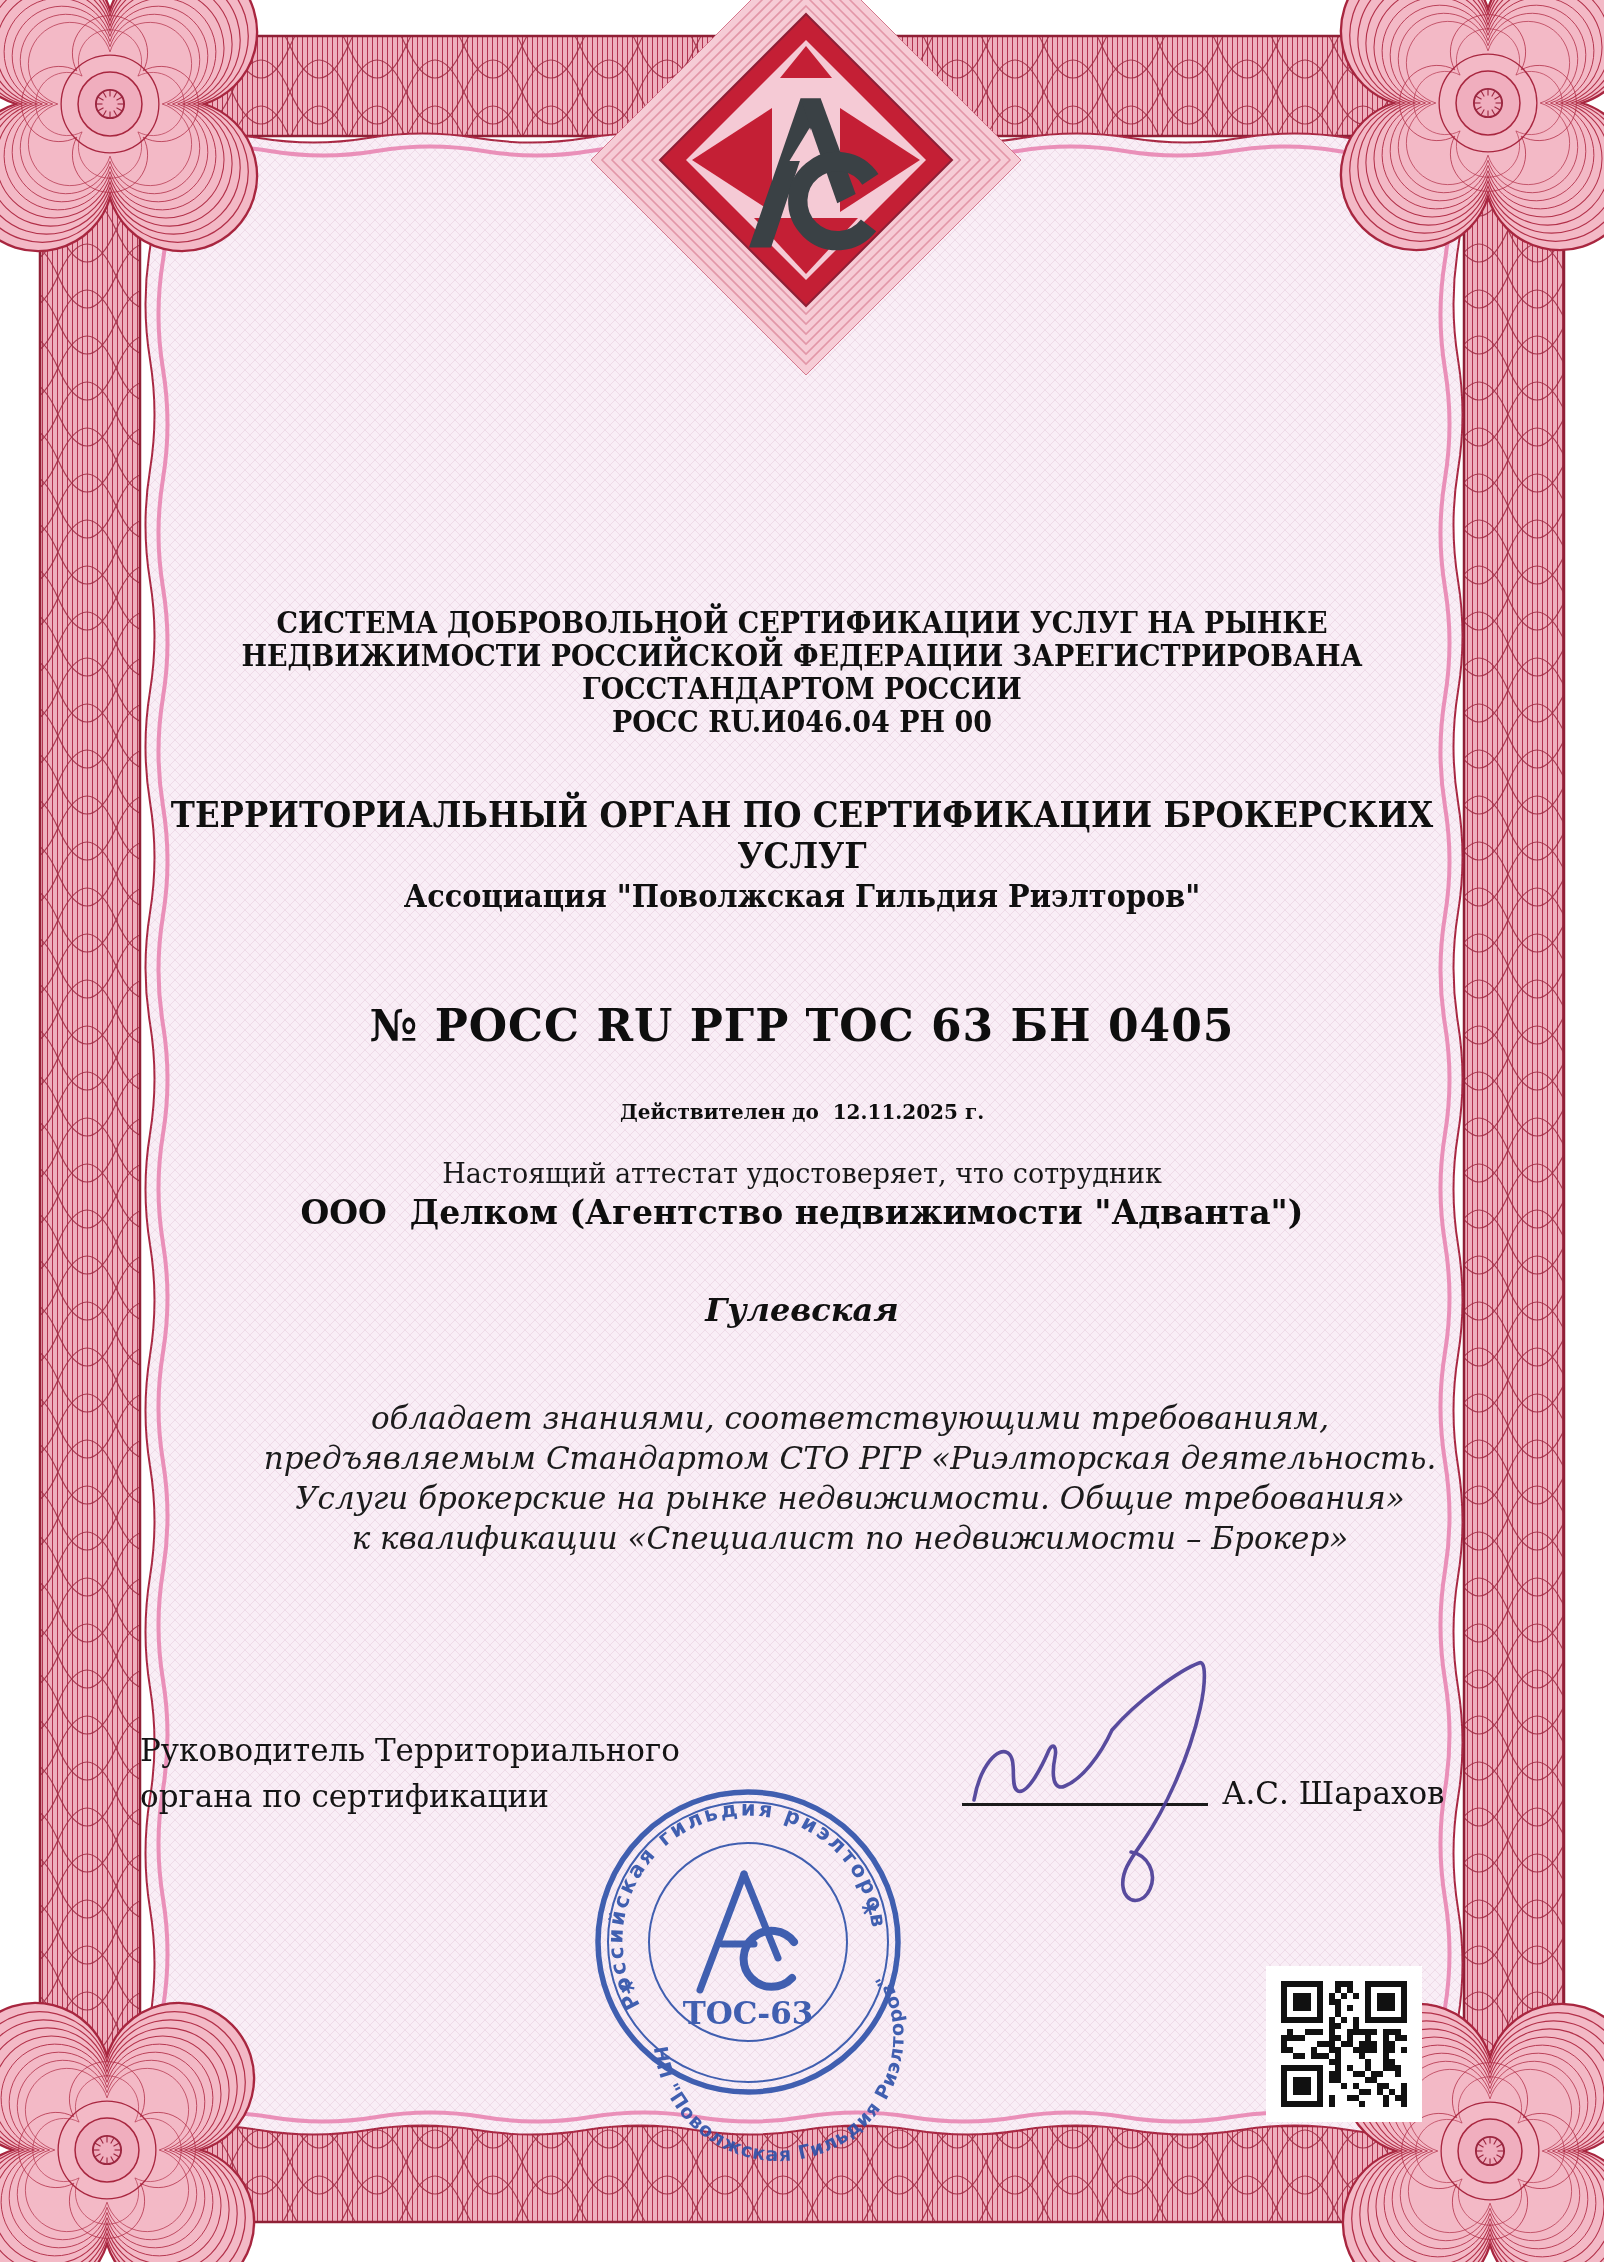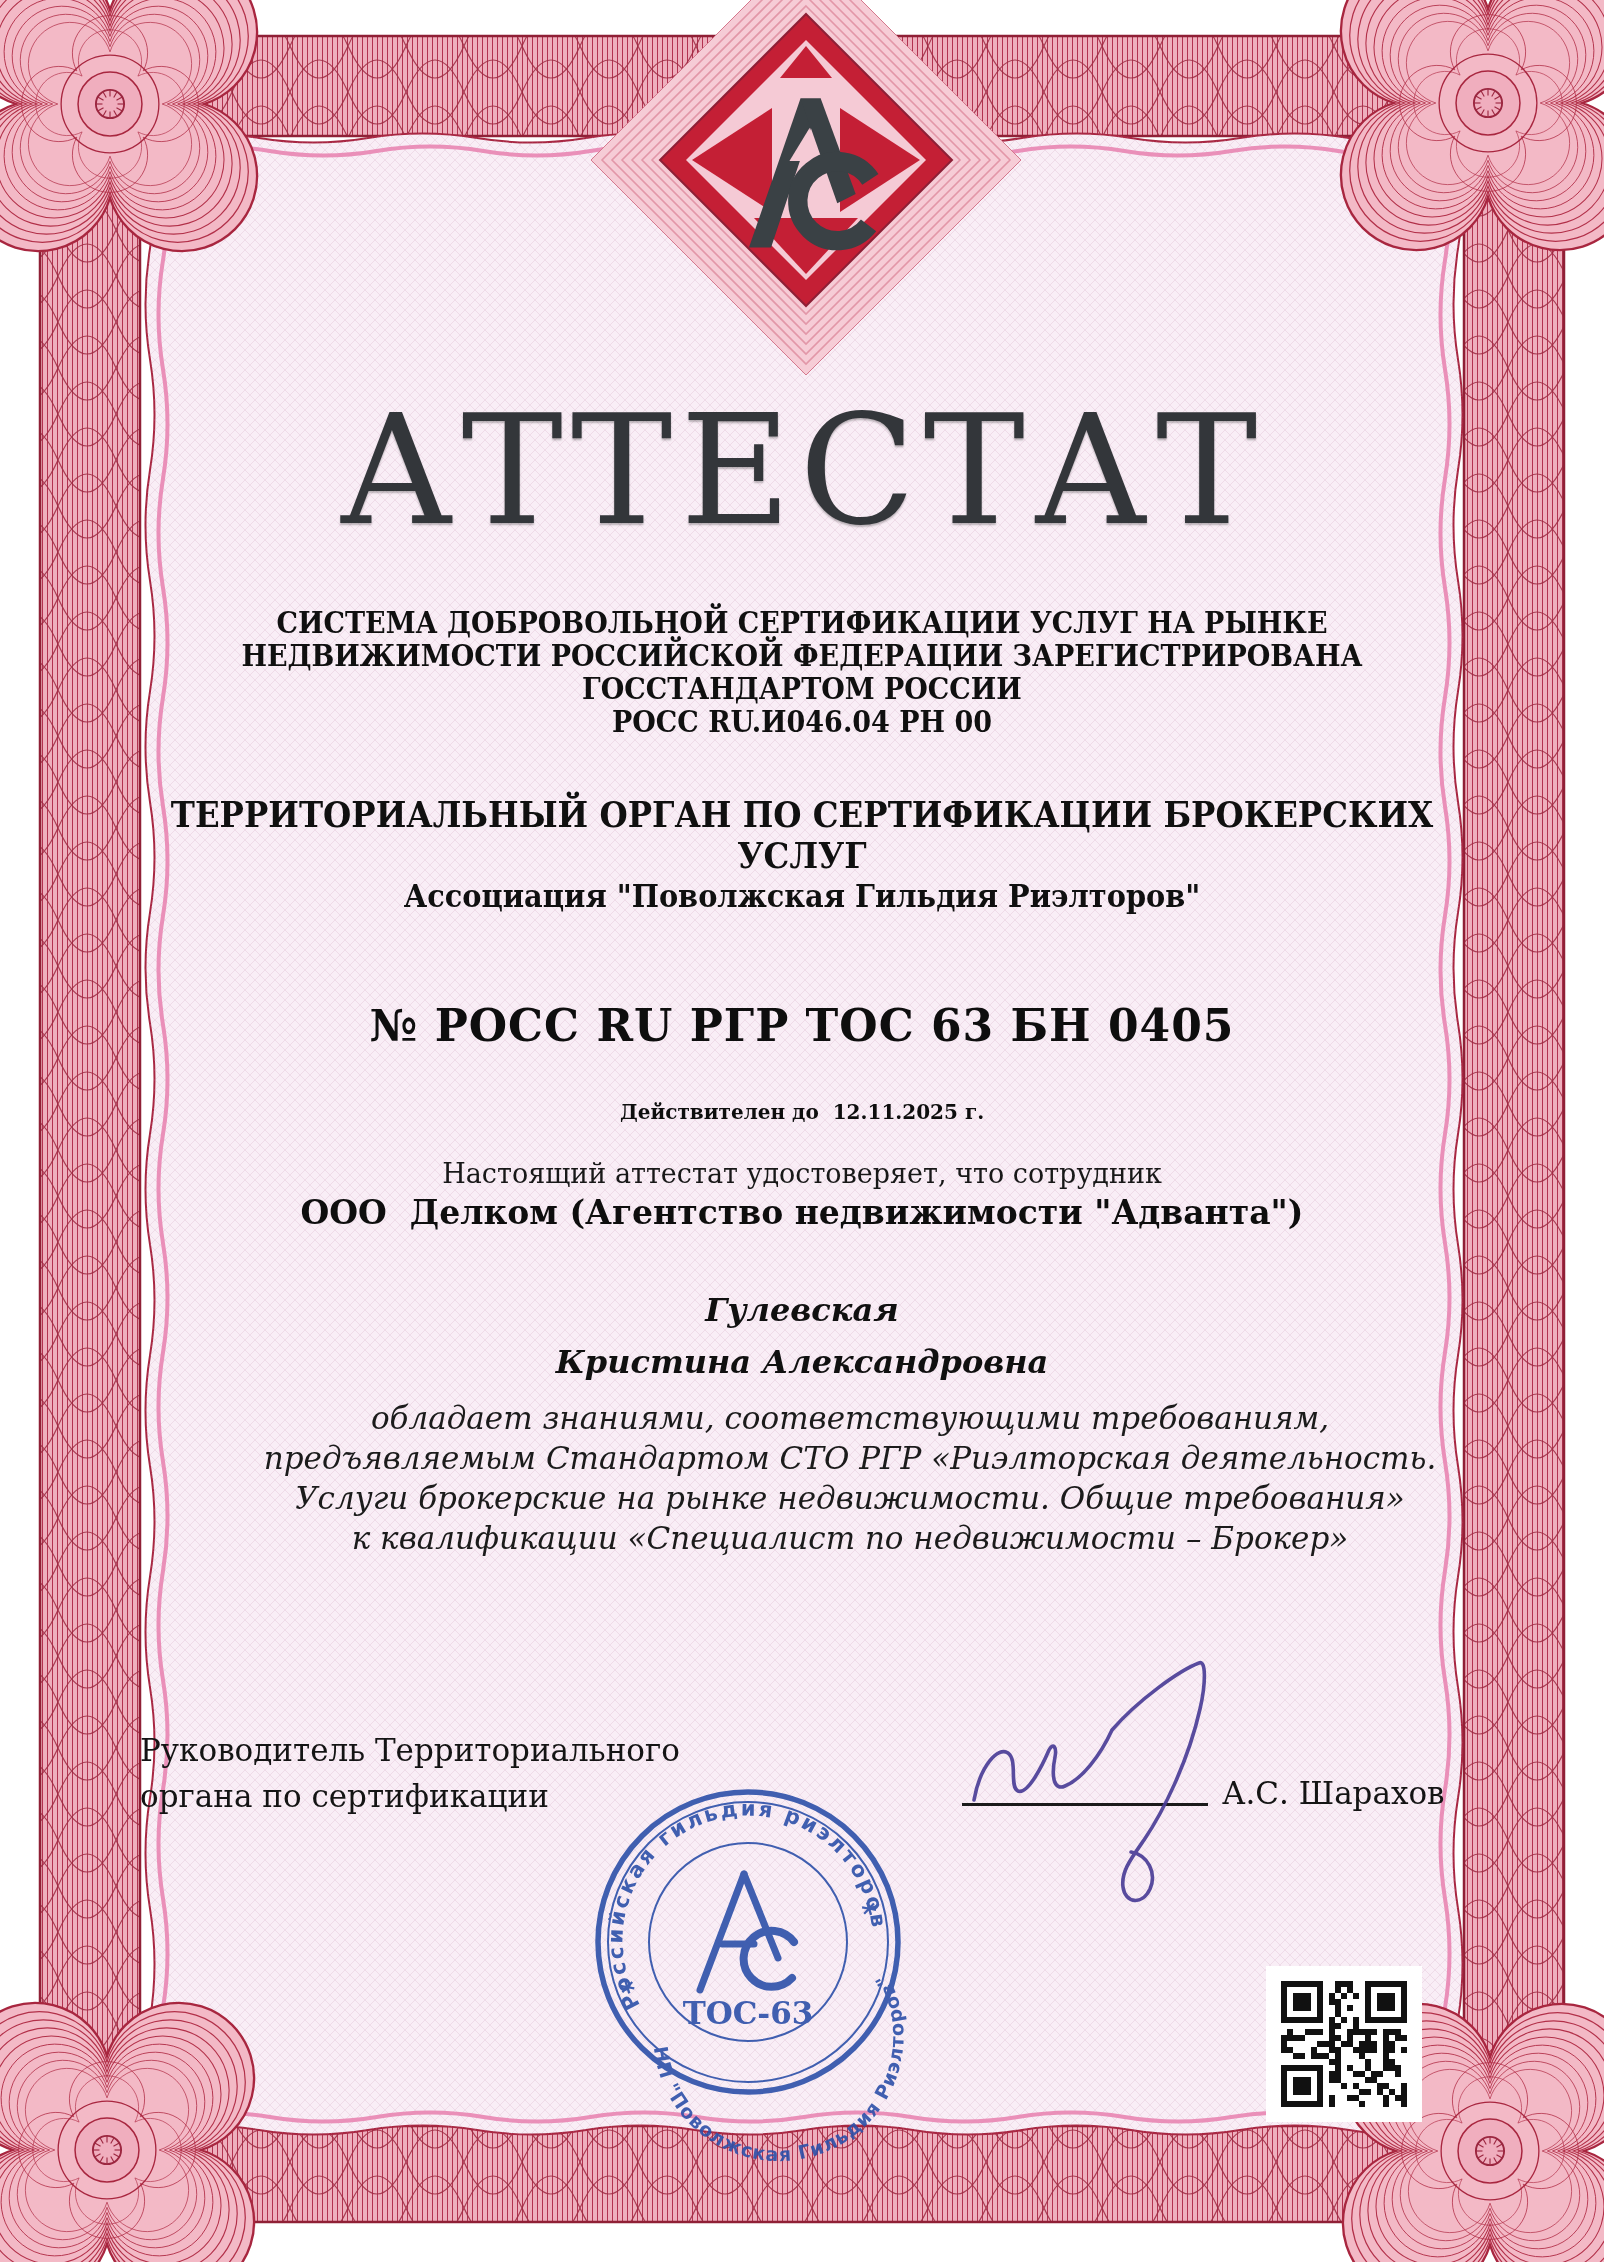--- a/index.html
+++ b/index.html
@@ -153,21 +153,20 @@
     </g>
     <text y="82" text-anchor="middle" font-size="31" font-weight="bold" fill="#2d50a9" font-family="'DejaVu Serif', serif">ТОС-63</text>
   </g>
 
   <g id="qr" transform="translate(1266,1966)">
     <rect x="0" y="0" width="156" height="156" fill="#ffffff"></rect>
   <path d="M15 15h6v6h-6zM21 15h6v6h-6zM27 15h6v6h-6zM33 15h6v6h-6zM39 15h6v6h-6zM45 15h6v6h-6zM51 15h6v6h-6zM69 15h6v6h-6zM75 15h6v6h-6zM81 15h6v6h-6zM99 15h6v6h-6zM105 15h6v6h-6zM111 15h6v6h-6zM117 15h6v6h-6zM123 15h6v6h-6zM129 15h6v6h-6zM135 15h6v6h-6zM15 21h6v6h-6zM51 21h6v6h-6zM69 21h6v6h-6zM81 21h6v6h-6zM99 21h6v6h-6zM135 21h6v6h-6zM15 27h6v6h-6zM27 27h6v6h-6zM33 27h6v6h-6zM39 27h6v6h-6zM51 27h6v6h-6zM63 27h6v6h-6zM75 27h6v6h-6zM87 27h6v6h-6zM99 27h6v6h-6zM111 27h6v6h-6zM117 27h6v6h-6zM123 27h6v6h-6zM135 27h6v6h-6zM15 33h6v6h-6zM27 33h6v6h-6zM33 33h6v6h-6zM39 33h6v6h-6zM51 33h6v6h-6zM63 33h6v6h-6zM69 33h6v6h-6zM99 33h6v6h-6zM111 33h6v6h-6zM117 33h6v6h-6zM123 33h6v6h-6zM135 33h6v6h-6zM15 39h6v6h-6zM27 39h6v6h-6zM33 39h6v6h-6zM39 39h6v6h-6zM51 39h6v6h-6zM69 39h6v6h-6zM81 39h6v6h-6zM99 39h6v6h-6zM111 39h6v6h-6zM117 39h6v6h-6zM123 39h6v6h-6zM135 39h6v6h-6zM15 45h6v6h-6zM51 45h6v6h-6zM69 45h6v6h-6zM99 45h6v6h-6zM135 45h6v6h-6zM15 51h6v6h-6zM21 51h6v6h-6zM27 51h6v6h-6zM33 51h6v6h-6zM39 51h6v6h-6zM45 51h6v6h-6zM51 51h6v6h-6zM63 51h6v6h-6zM75 51h6v6h-6zM87 51h6v6h-6zM99 51h6v6h-6zM105 51h6v6h-6zM111 51h6v6h-6zM117 51h6v6h-6zM123 51h6v6h-6zM129 51h6v6h-6zM135 51h6v6h-6zM63 57h6v6h-6zM69 57h6v6h-6zM87 57h6v6h-6zM21 63h6v6h-6zM39 63h6v6h-6zM45 63h6v6h-6zM51 63h6v6h-6zM63 63h6v6h-6zM81 63h6v6h-6zM87 63h6v6h-6zM93 63h6v6h-6zM99 63h6v6h-6zM105 63h6v6h-6zM117 63h6v6h-6zM123 63h6v6h-6zM129 63h6v6h-6zM15 69h6v6h-6zM21 69h6v6h-6zM27 69h6v6h-6zM33 69h6v6h-6zM63 69h6v6h-6zM69 69h6v6h-6zM81 69h6v6h-6zM99 69h6v6h-6zM117 69h6v6h-6zM129 69h6v6h-6zM135 69h6v6h-6zM15 75h6v6h-6zM51 75h6v6h-6zM57 75h6v6h-6zM63 75h6v6h-6zM75 75h6v6h-6zM81 75h6v6h-6zM93 75h6v6h-6zM99 75h6v6h-6zM105 75h6v6h-6zM117 75h6v6h-6zM123 75h6v6h-6zM15 81h6v6h-6zM21 81h6v6h-6zM45 81h6v6h-6zM63 81h6v6h-6zM69 81h6v6h-6zM87 81h6v6h-6zM93 81h6v6h-6zM99 81h6v6h-6zM105 81h6v6h-6zM117 81h6v6h-6zM123 81h6v6h-6zM135 81h6v6h-6zM27 87h6v6h-6zM33 87h6v6h-6zM45 87h6v6h-6zM51 87h6v6h-6zM57 87h6v6h-6zM69 87h6v6h-6zM93 87h6v6h-6zM117 87h6v6h-6zM63 93h6v6h-6zM69 93h6v6h-6zM99 93h6v6h-6zM117 93h6v6h-6zM123 93h6v6h-6zM15 99h6v6h-6zM21 99h6v6h-6zM27 99h6v6h-6zM33 99h6v6h-6zM39 99h6v6h-6zM45 99h6v6h-6zM51 99h6v6h-6zM69 99h6v6h-6zM81 99h6v6h-6zM99 99h6v6h-6zM117 99h6v6h-6zM123 99h6v6h-6zM129 99h6v6h-6zM15 105h6v6h-6zM51 105h6v6h-6zM63 105h6v6h-6zM69 105h6v6h-6zM87 105h6v6h-6zM93 105h6v6h-6zM105 105h6v6h-6zM111 105h6v6h-6zM129 105h6v6h-6zM15 111h6v6h-6zM27 111h6v6h-6zM33 111h6v6h-6zM39 111h6v6h-6zM51 111h6v6h-6zM63 111h6v6h-6zM69 111h6v6h-6zM99 111h6v6h-6zM105 111h6v6h-6zM15 117h6v6h-6zM27 117h6v6h-6zM33 117h6v6h-6zM39 117h6v6h-6zM51 117h6v6h-6zM75 117h6v6h-6zM87 117h6v6h-6zM111 117h6v6h-6zM117 117h6v6h-6zM135 117h6v6h-6zM15 123h6v6h-6zM27 123h6v6h-6zM33 123h6v6h-6zM39 123h6v6h-6zM51 123h6v6h-6zM93 123h6v6h-6zM99 123h6v6h-6zM111 123h6v6h-6zM123 123h6v6h-6zM135 123h6v6h-6zM15 129h6v6h-6zM51 129h6v6h-6zM63 129h6v6h-6zM81 129h6v6h-6zM87 129h6v6h-6zM117 129h6v6h-6zM129 129h6v6h-6zM135 129h6v6h-6zM15 135h6v6h-6zM21 135h6v6h-6zM27 135h6v6h-6zM33 135h6v6h-6zM39 135h6v6h-6zM45 135h6v6h-6zM51 135h6v6h-6zM63 135h6v6h-6zM93 135h6v6h-6zM117 135h6v6h-6zM135 135h6v6h-6z" fill="#111111"></path>
       </g>
 </svg>
 
-<div class="t title">АТТЕСТАТ</div>
 
 <div class="t reg">
   <div>СИСТЕМА ДОБРОВОЛЬНОЙ СЕРТИФИКАЦИИ УСЛУГ НА РЫНКЕ</div>
   <div>НЕДВИЖИМОСТИ РОССИЙСКОЙ ФЕДЕРАЦИИ ЗАРЕГИСТРИРОВАНА</div>
   <div>ГОССТАНДАРТОМ РОССИИ</div>
   <div>РОСС RU.И046.04 РН 00</div>
 </div>
 
 <div class="t auth">
   <div>ТЕРРИТОРИАЛЬНЫЙ ОРГАН ПО СЕРТИФИКАЦИИ БРОКЕРСКИХ</div>
@@ -175,21 +174,20 @@
   <div class="small">Ассоциация "Поволжская Гильдия Риэлторов"</div>
 </div>
 
 <div class="t num">№ РОСС RU РГР ТОС 63 БН 0405</div>
 <div class="t valid">Действителен до  12.11.2025 г.</div>
 <div class="t intro">Настоящий аттестат удостоверяет, что сотрудник</div>
 <div class="t company">ООО  Делком (Агентство недвижимости "Адванта")</div>
 
 <div class="t name">
   <div>Гулевская</div>
-  <div>Кристина Александровна</div>
 </div>
 
 <div class="t qual">
   <div>обладает знаниями, соответствующими требованиям,</div>
   <div>предъявляемым Стандартом СТО РГР «Риэлторская деятельность.</div>
   <div>Услуги брокерские на рынке недвижимости. Общие требования»</div>
   <div>к квалификации «Специалист по недвижимости – Брокер»</div>
 </div>
 
 <div class="role">

